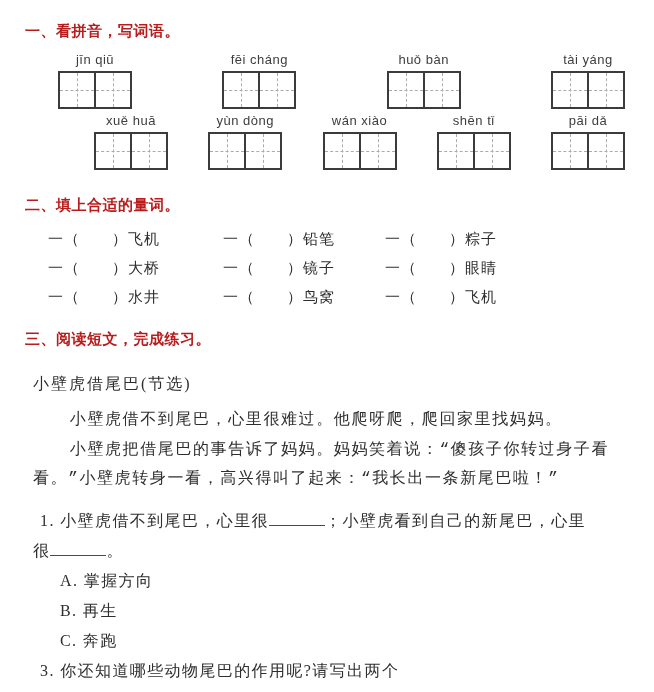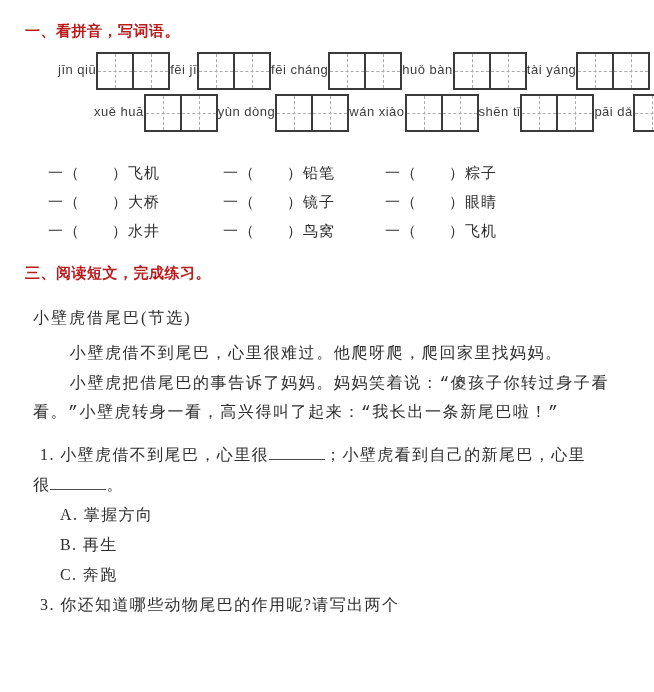--- a/index.html
+++ b/index.html
@@ -14,21 +14,21 @@
   .sec-heading{
     font-size:15px;font-weight:bold;color:#b91c1c;
     letter-spacing:0.5px;margin:0;line-height:18px;
   }
 
   
   .py-rows{margin-left:33px;margin-right:1px;}
   .py-row{display:flex;justify-content:space-between;align-items:flex-end;}
   .py-row.first{margin-top:12px;}
   .py-row.second{margin-top:4px;padding-left:36px;}
-  .py-item{display:flex;flex-direction:row;align-items:center;}
+  .py-item{display:flex;flex-direction:column;align-items:center;}
   .py-label{
     font-size:13px;color:#3d3d3d;letter-spacing:0.5px;
     line-height:16px;margin-bottom:3px;white-space:nowrap;
   }
   .tzg{display:flex;border:2px solid #3b3b3b;background:#fff;}
   .tzg-cell{width:34px;height:34px;position:relative;}
   .tzg-cell + .tzg-cell{border-left:2px solid #3b3b3b;}
   .tzg-cell::before{
     content:"";position:absolute;left:0;right:0;top:50%;
     border-top:1px dashed #ababab;
@@ -86,27 +86,20 @@
     <div class="py-rows">
       <div class="py-row first">
         <div class="py-item">
           <div class="py-label">jīn qiū</div>
           <div class="tzg">
             <div class="tzg-cell"></div>
             <div class="tzg-cell"></div>
           </div>
         </div>
         <div class="py-item">
-          <div class="py-label">fēi jī</div>
-          <div class="tzg">
-            <div class="tzg-cell"></div>
-            <div class="tzg-cell"></div>
-          </div>
-        </div>
-        <div class="py-item">
           <div class="py-label">fēi cháng</div>
           <div class="tzg">
             <div class="tzg-cell"></div>
             <div class="tzg-cell"></div>
           </div>
         </div>
         <div class="py-item">
           <div class="py-label">huǒ bàn</div>
           <div class="tzg">
             <div class="tzg-cell"></div>
@@ -156,20 +149,21 @@
           <div class="tzg">
             <div class="tzg-cell"></div>
             <div class="tzg-cell"></div>
           </div>
         </div>
       </div>
     </div>
   </section>
 
   <section class="sec2">
+    <h2 class="sec-heading">二、填上合适的量词。</h2>
     <div class="mw-rows">
       <div class="mw-row">
         <span class="mw-item c1">一（　　）飞机</span>
         <span class="mw-item c2">一（　　）铅笔</span>
         <span class="mw-item">一（　　）粽子</span>
       </div>
       <div class="mw-row">
         <span class="mw-item c1">一（　　）大桥</span>
         <span class="mw-item c2">一（　　）镜子</span>
         <span class="mw-item">一（　　）眼睛</span>

